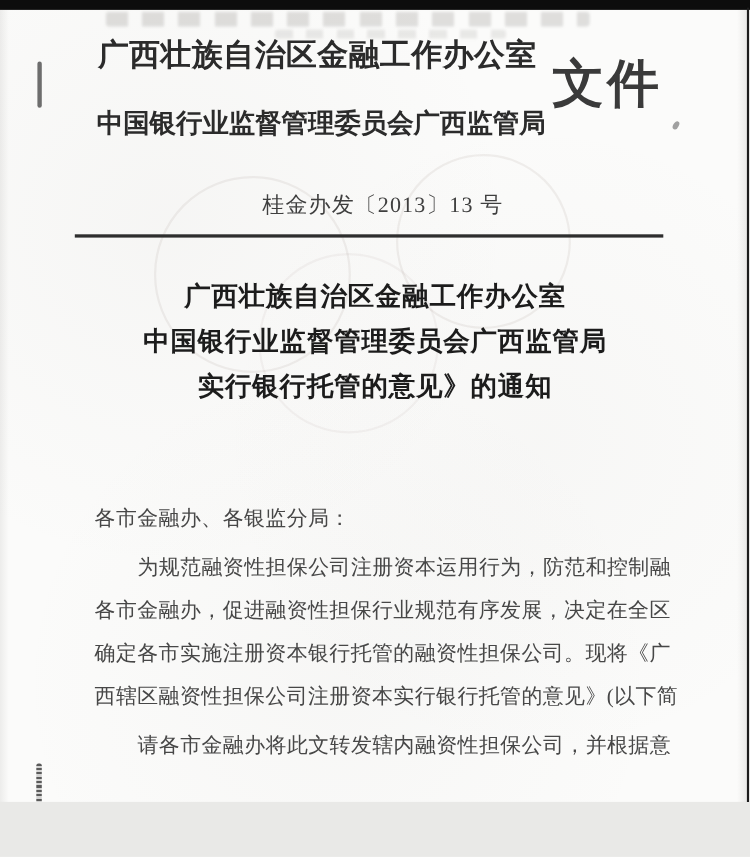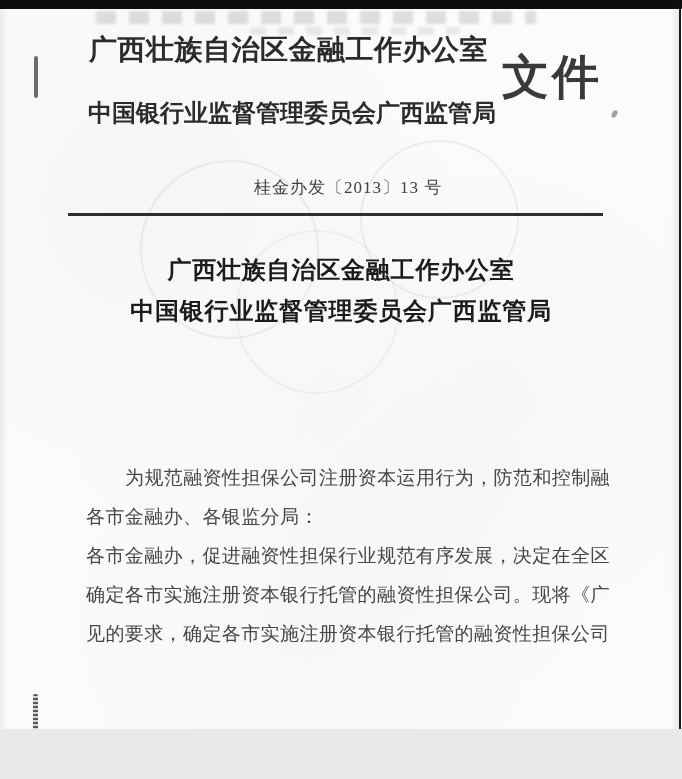--- a/index.html
+++ b/index.html
@@ -38,21 +38,21 @@
   .org1{position:absolute;left:89px;top:34px;width:420px;line-height:32px;
     font-family:"Liberation Sans","DejaVu Sans",sans-serif;font-weight:700;
     font-size:28px;letter-spacing:0.5px;color:#2b2b2b;white-space:nowrap;}
   .org2{position:absolute;left:88px;top:96px;width:430px;line-height:34px;
     font-family:"Liberation Sans","DejaVu Sans",sans-serif;font-weight:700;
     font-size:24px;letter-spacing:0px;color:#2b2b2b;white-space:nowrap;}
   .doctype{position:absolute;left:502px;top:48px;line-height:58px;
     font-family:Liberation Serif, serif;font-weight:700;
     font-size:47px;letter-spacing:3px;color:#3a3a3a;white-space:nowrap;}
   .docnum{position:absolute;left:0;top:174px;width:682px;padding-left:14px;box-sizing:border-box;
-    text-align:center;font-size:17px;line-height:27px;letter-spacing:1px;color:#3f3f3f;}
+    text-align:center;font-size:20px;line-height:27px;letter-spacing:1px;color:#3f3f3f;}
   .rule{position:absolute;left:68px;top:213px;width:535px;height:3px;background:#2e2e2e;}
   
   .title{position:absolute;left:0;top:250px;width:682px;text-align:center;
     font-weight:700;color:#1c1c1c;}
   .title-line{font-size:24px;line-height:41px;letter-spacing:0.8px;white-space:nowrap;}
   
   .body-block{position:absolute;left:86px;top:452px;width:528px;}
   .bline{font-size:19px;line-height:39px;height:39px;letter-spacing:0.4px;
     color:#474747;white-space:nowrap;}
   .bline.indent{text-indent:39px;}
@@ -78,23 +78,25 @@
 
   <div class="org1">广西壮族自治区金融工作办公室</div>
   <div class="org2">中国银行业监督管理委员会广西监管局</div>
   <div class="doctype">文件</div>
   <div class="docnum">桂金办发〔2013〕13 号</div>
   <div class="rule"></div>
 
   <div class="title">
     <div class="title-line">广西壮族自治区金融工作办公室</div>
     <div class="title-line">中国银行业监督管理委员会广西监管局</div>
+    <div class="title-line">实行银行托管的意见》的通知</div>
   </div>
 
   <div class="body-block">
+    <div class="bline">各市金融办、各银监分局：</div>
     <div class="bline indent gap">为规范融资性担保公司注册资本运用行为，防范和控制融</div>
-    <div class="bline">各市金融办、各银监分局：</div>
     <div class="bline">各市金融办，促进融资性担保行业规范有序发展，决定在全区</div>
     <div class="bline">确定各市实施注册资本银行托管的融资性担保公司。现将《广</div>
-    <div class="bline">见的要求，确定各市实施注册资本银行托管的融资性担保公司</div>
+    <div class="bline">西辖区融资性担保公司注册资本实行银行托管的意见》(以下简</div>
+    <div class="bline indent gap">请各市金融办将此文转发辖内融资性担保公司，并根据意</div>
   </div>
 
 </div>
 
 </body></html>

